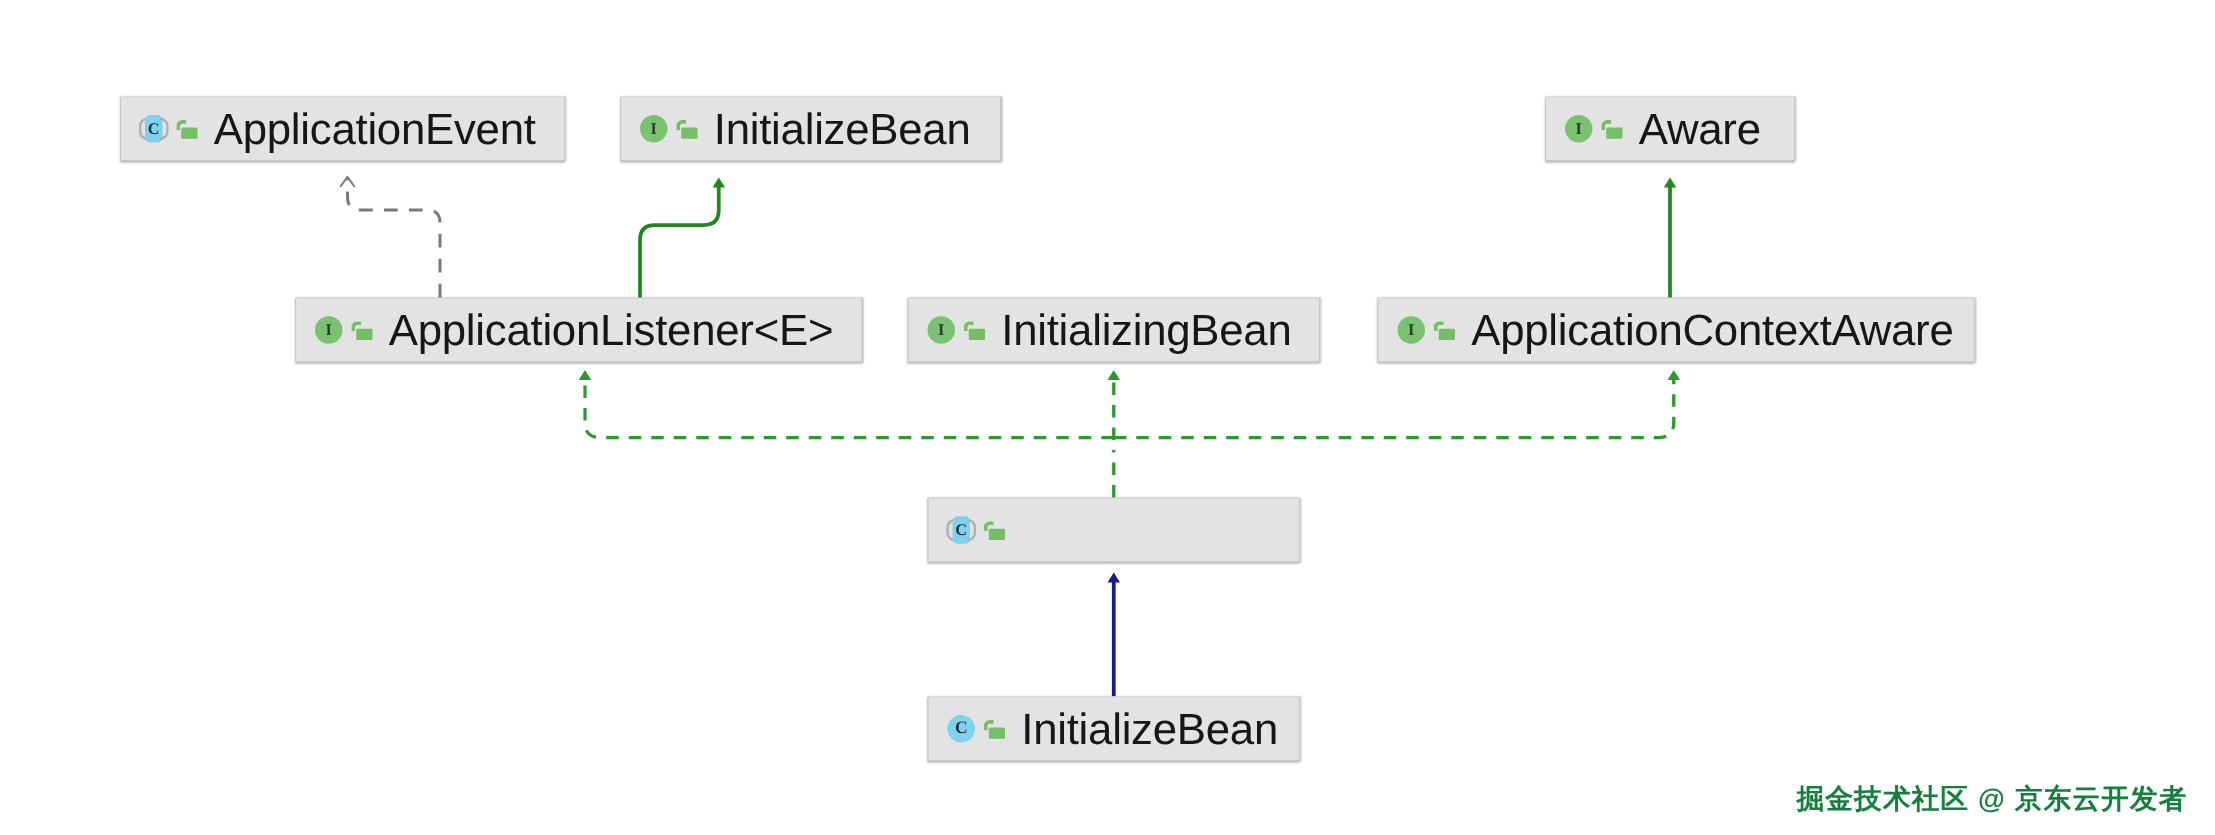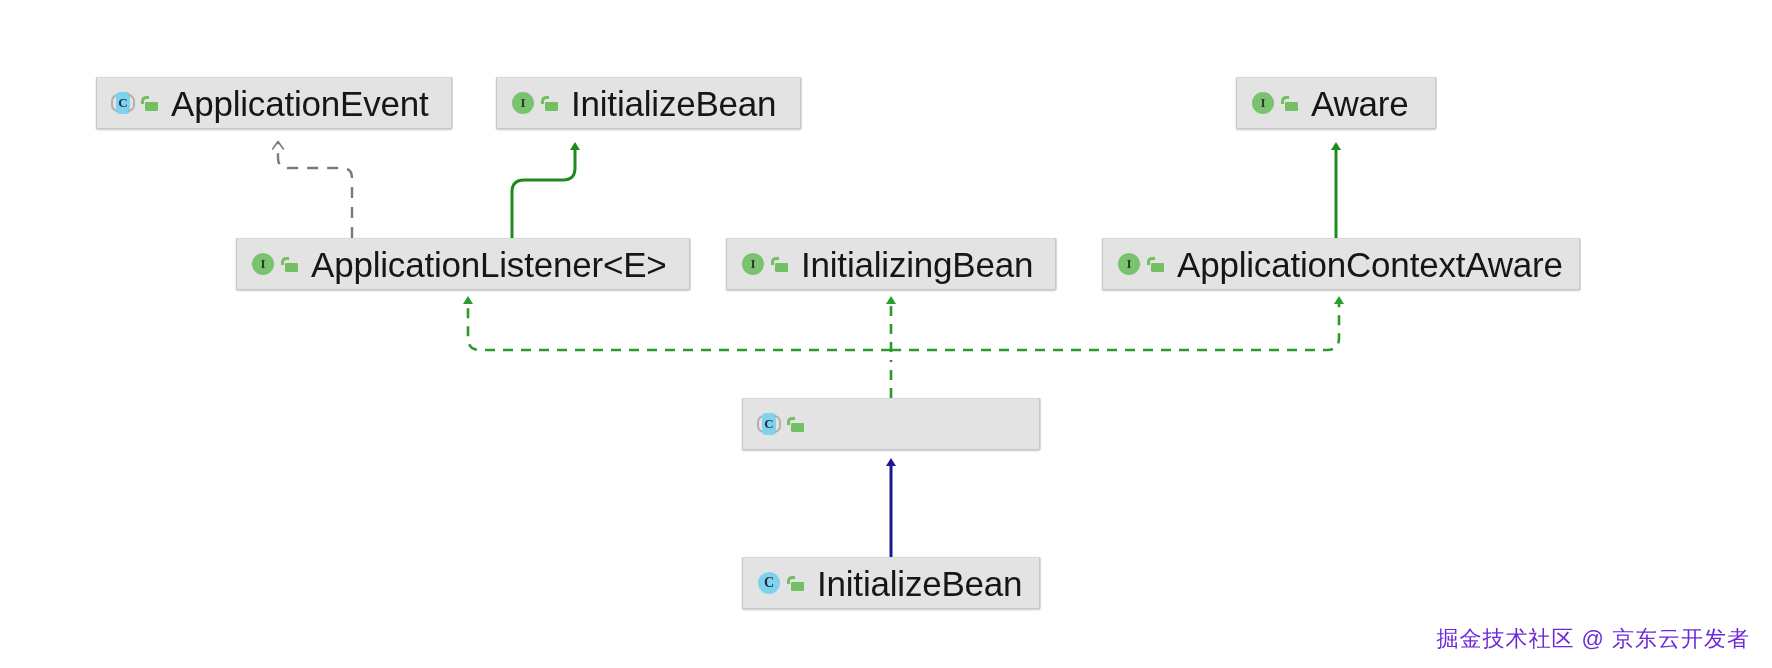--- a/index.html
+++ b/index.html
@@ -158,23 +158,24 @@
     border-bottom: none;
     border-right: none;
     border-radius: 5px 0 0 0;
     box-sizing: border-box;
   }
   .watermark {
     position: absolute;
     right: 22px;
     bottom: 14px;
     font-size: 22px;
-    color: #6d28d9;
+    color: #15803d;
     white-space: nowrap;
     letter-spacing: 1px;
+    font-weight: bold;
   }
 </style>
 </head>
 <body>
 
 <div id="diagram-canvas">
 
   <svg id="edge-layer" viewBox="0 0 1772 668" width="1772" height="668">
     <defs>
       <marker id="head-green-solid" markerWidth="14" markerHeight="14" refX="5.2" refY="6" orient="auto" markerUnits="userSpaceOnUse">

